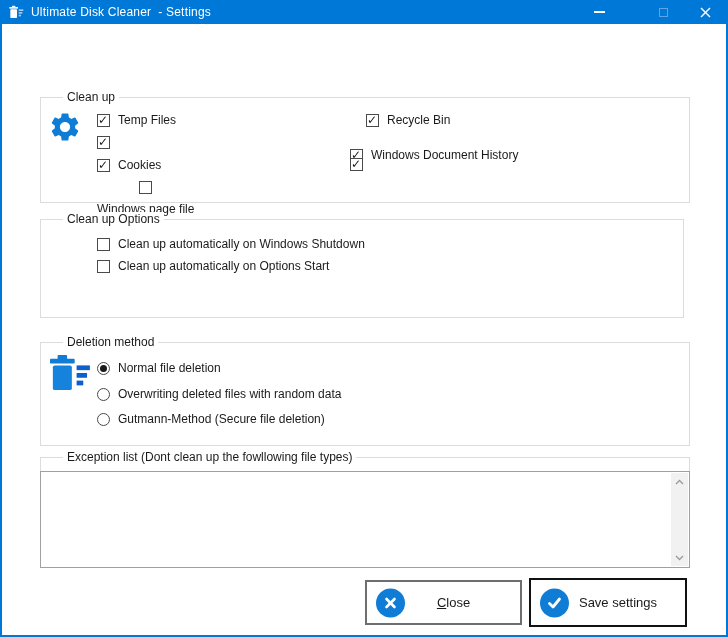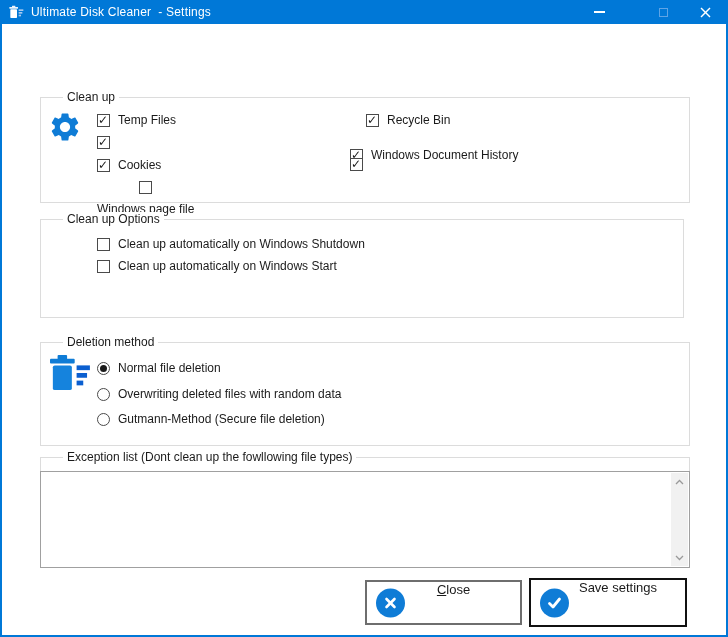--- a/index.html
+++ b/index.html
@@ -76,21 +76,21 @@
   }
   .vscroll .arrow {
     position:absolute; left:0; width:17px; height:17px;
     display:flex; align-items:center; justify-content:center;
   }
   .vscroll .arrow.up { top:0; }
   .vscroll .arrow.down { bottom:0; }
 
   
   .dlg-btn {
-    position:absolute; background:#ffffff; display:flex; align-items:flex-start;
+    position:absolute; background:#ffffff; display:flex; align-items:center;
     cursor:default;
   }
   .btn-close-dlg { left:363px; top:580px; width:157px; height:45px; border:2px solid #6e6e6e; }
   .btn-save-dlg  { left:527px; top:578px; width:158px; height:49px; border:2px solid #111111; }
   .circle-icon {
     position:absolute; left:9px; top:50%; transform:translateY(-50%);
     width:29px; height:29px; border-radius:50%; background:#0f7cd6;
     display:flex; align-items:center; justify-content:center;
   }
   .dlg-btn .blabel {
@@ -168,21 +168,21 @@
   <div class="groupbox" style="left:38px; top:219px; width:644px; height:99px;">
     <span class="glabel">Clean up Options</span>
   </div>
 
   <div class="row" style="left:95px; top:237px;">
     <span class="cb"></span>
     <span class="lbl">Clean up automatically on Windows Shutdown</span>
   </div>
   <div class="row" style="left:95px; top:259px;">
     <span class="cb"></span>
-    <span class="lbl">Clean up automatically on Windows Start</span>
+    <span class="lbl">Clean up automatically on Options Start</span>
   </div>
 
   <div class="groupbox" style="left:38px; top:342px; width:650px; height:104px;">
     <span class="glabel">Deletion method</span>
   </div>
 
   <svg class="trash-icon" viewBox="0 0 48 40">
     <rect x="12" y="1" width="10" height="5" rx="1" fill="#0f7cd6"></rect>
     <rect x="4" y="5" width="26" height="5" rx="1" fill="#0f7cd6"></rect>
     <rect x="7" y="12" width="20" height="26" rx="2" fill="#1583dd"></rect>

